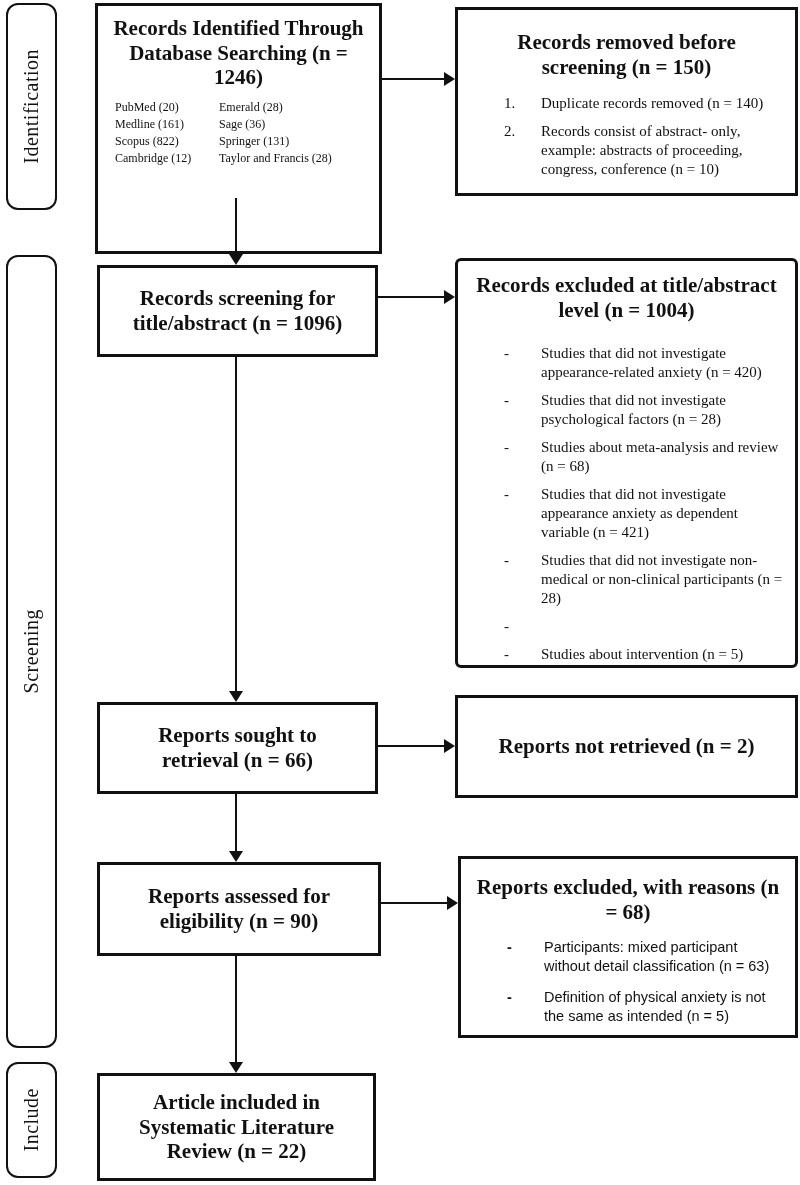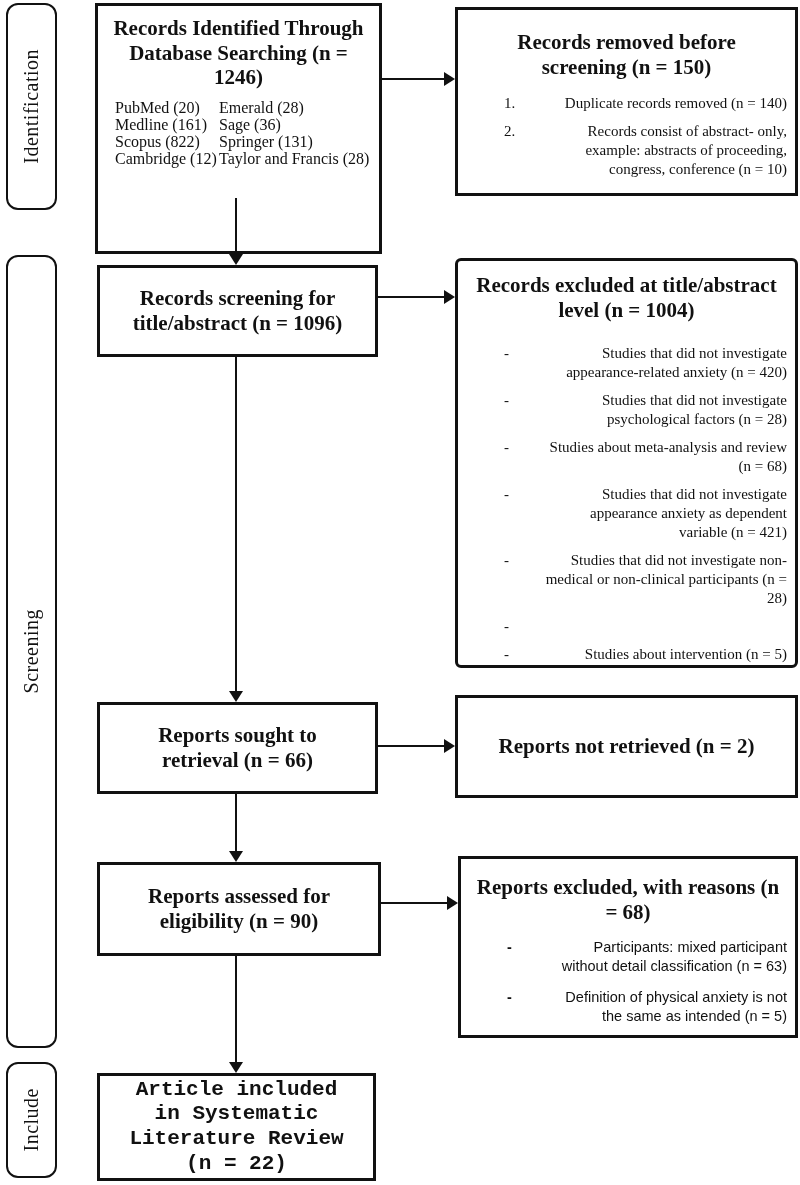--- a/index.html
+++ b/index.html
@@ -48,42 +48,42 @@
     font-weight: bold;
     text-align: center;
     font-size: 21px;
     line-height: 1.17;
   }
 
   
   .db-grid {
     display: flex;
     padding: 9px 0 0 17px;
-    font-size: 16px;
+    font-size: 12px;
     line-height: 17px;
   }
   .db-col { white-space: nowrap; }
   .db-col.first { width: 104px; }
 
   
   .reason-list { margin-top: 15px; }
   .reason-item {
     display: flex;
     padding-left: 46px;
     padding-right: 8px;
     margin-bottom: 9px;
     font-size: 15px;
     line-height: 19px;
   }
   .reason-marker {
     width: 37px;
     flex: 0 0 37px;
     font-weight: normal;
   }
-  .reason-text { flex: 1; text-align: right; }
+  .reason-text { flex: 1; }
   .sans-reasons .reason-item {
     font-family: "Liberation Sans", sans-serif;
     font-size: 14.5px;
     margin-bottom: 12px;
   }
   .sans-reasons .reason-marker { font-weight: bold; }
 
   
   .line { position: absolute; background: #111111; }
   .arrowhead-down {
@@ -206,21 +206,21 @@
         <span class="reason-marker">-</span>
         <span class="reason-text">Participants: mixed participant without detail classification (n = 63)</span>
       </div>
       <div class="reason-item">
         <span class="reason-marker">-</span>
         <span class="reason-text">Definition of physical anxiety is not the same as intended (n = 5)</span>
       </div>
     </div>
   </div>
 
-  <div class="flow-box center-box" style="left:97px; top:1073px; width:279px; height:108px;font-family:Liberation Mono, monospace;">
+  <div class="flow-box center-box" style="left:97px; top:1073px; width:279px; height:108px;">
     <div class="box-title" style="padding:0 22px;">Article included in Systematic Literature Review (n = 22)</div>
   </div>
 
   <div>
     <div class="line" style="left:235px; top:198px; width:2px; height:57px;"></div>
     <div class="arrowhead-down" style="left:229px; top:254px;"></div>
   </div>
   <div>
     <div class="line" style="left:235px; top:357px; width:2px; height:335px;"></div>
     <div class="arrowhead-down" style="left:229px; top:691px;"></div>

